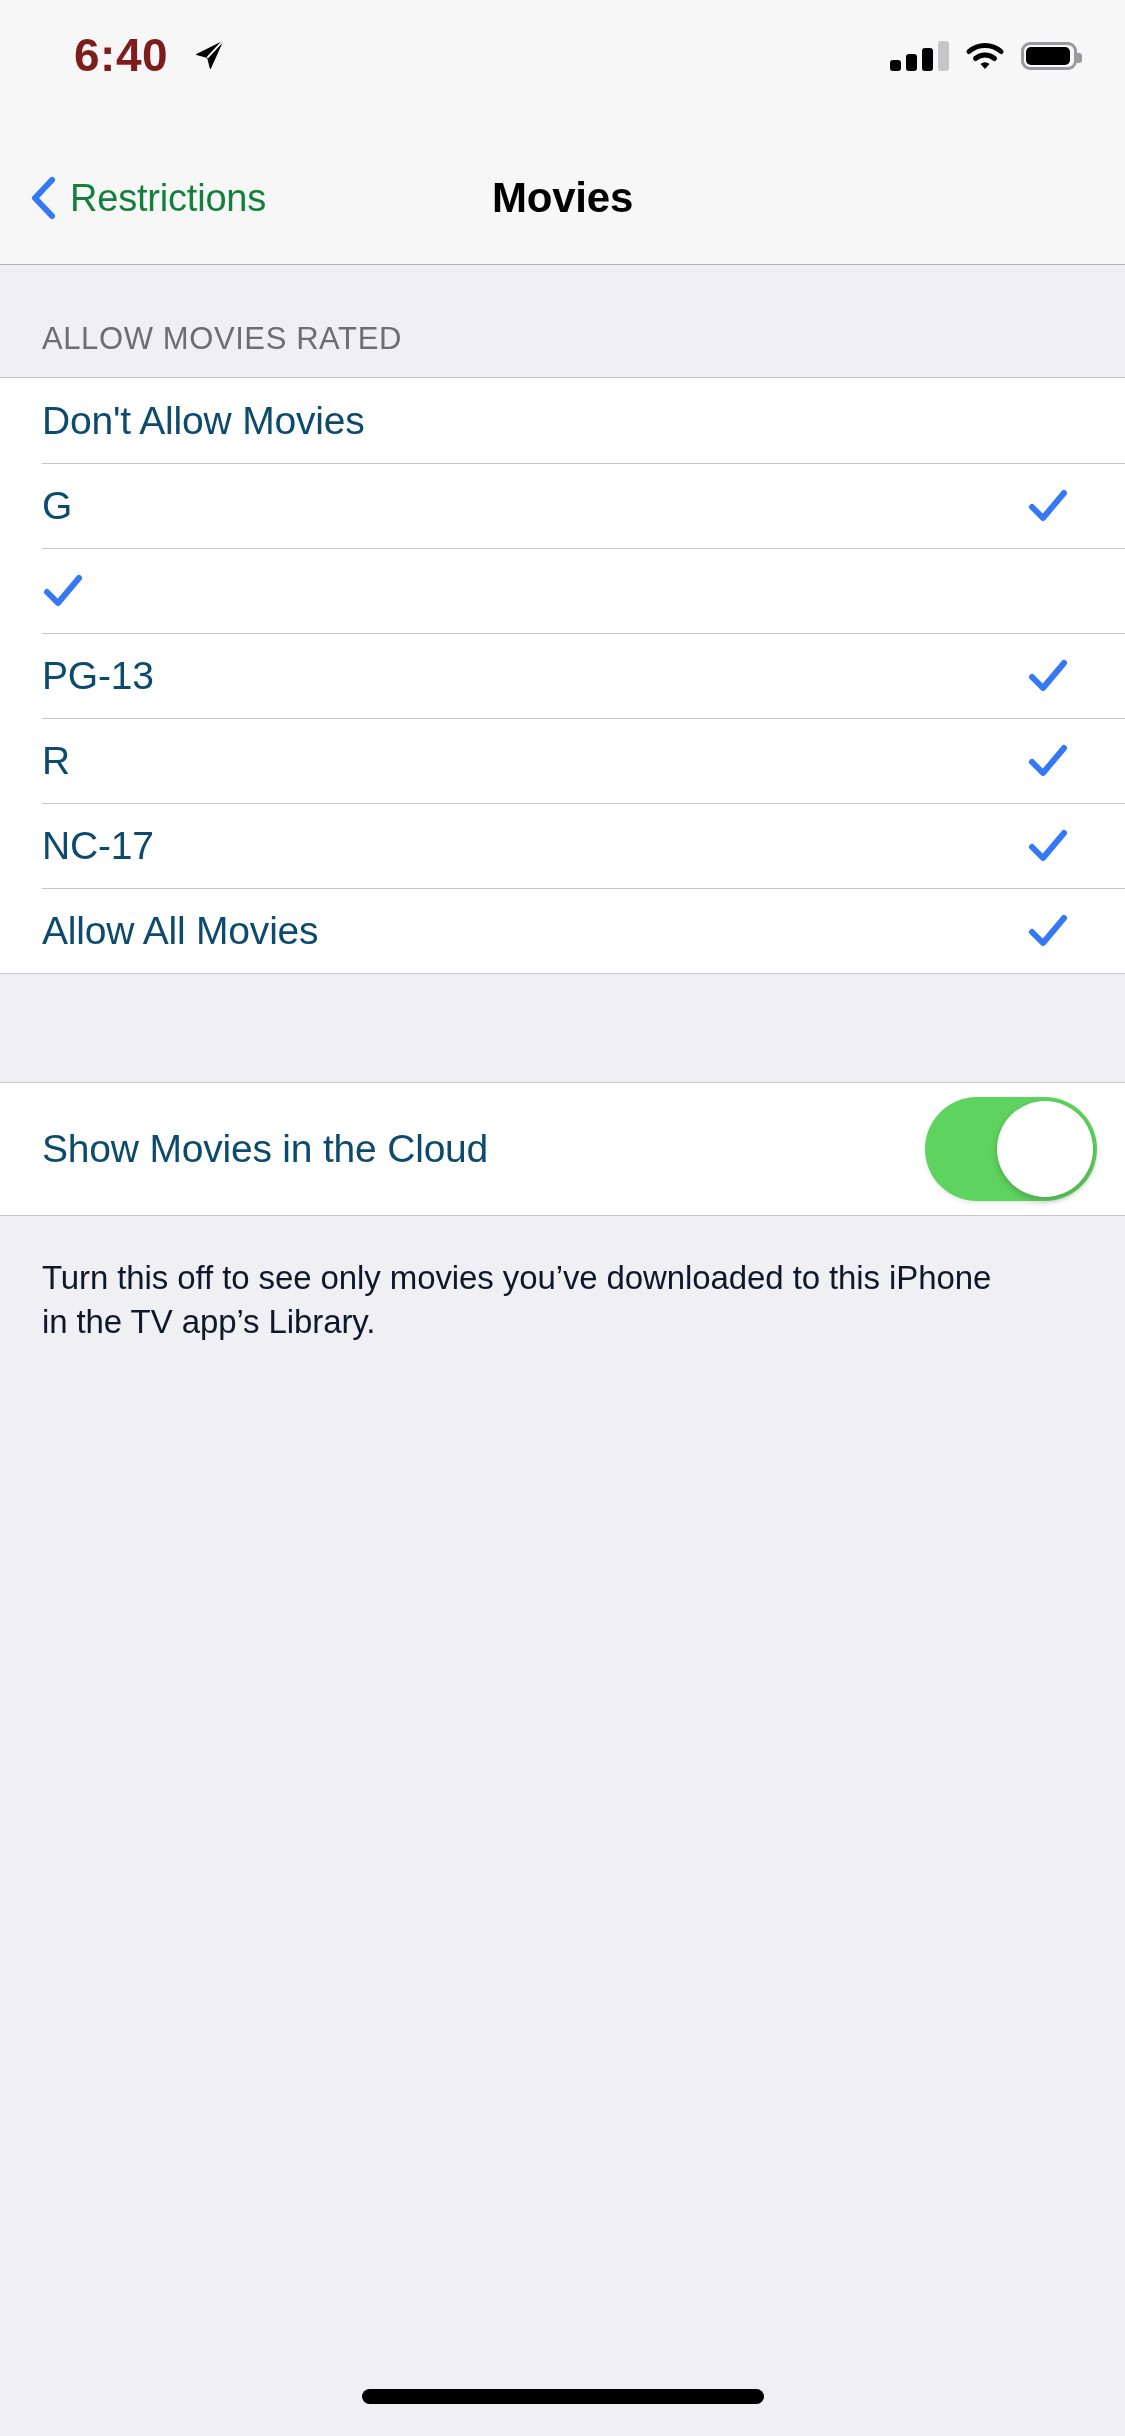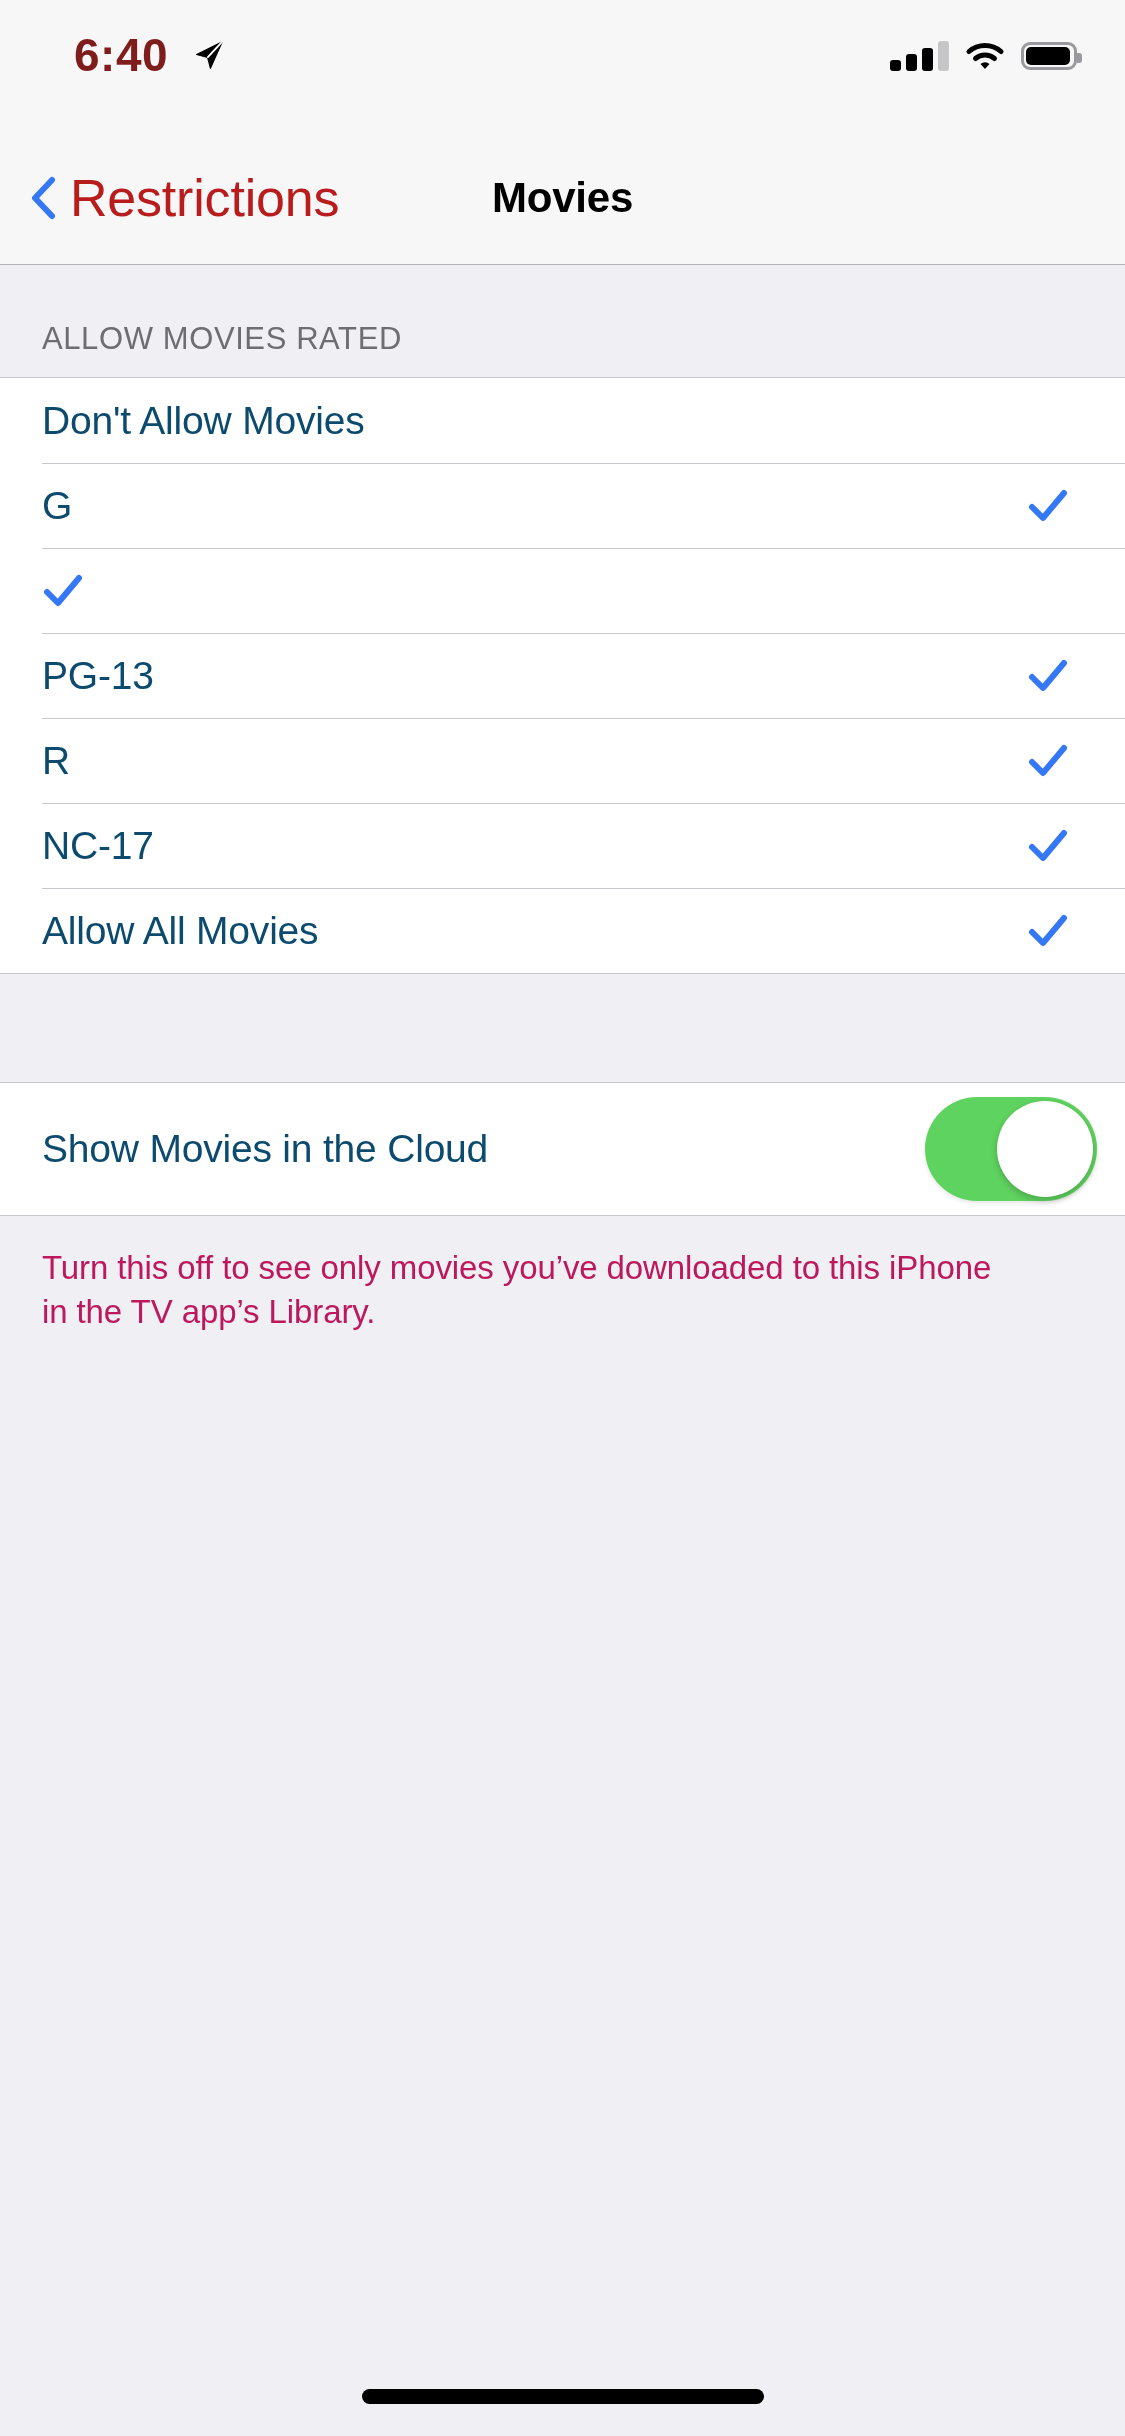--- a/index.html
+++ b/index.html
@@ -118,22 +118,22 @@
     align-items: center;
     gap: 14px;
     cursor: pointer;
   }
   .chevron-left {
     width: 26px;
     height: 44px;
     flex: 0 0 auto;
   }
   .nav-back-label {
-    font-size: 52px;
-    color: #b91c1c;
+    font-size: 38px;
+    color: #15803d;
     letter-spacing: -0.2px;
     line-height: 1;
   }
   .nav-title {
     position: absolute;
     left: 0;
     right: 0;
     top: 0;
     bottom: 1px;
     display: flex;
@@ -225,24 +225,24 @@
     top: 4px;
     left: 72px;
     width: 96px;
     height: 96px;
     border-radius: 50%;
     background: #FFFFFF;
     box-shadow: 0 3px 7px rgba(0,0,0,0.22);
   }
 
   .footer-note {
-    padding: 30px 42px 0 42px;
+    padding: 40px 42px 0 42px;
     font-size: 33px;
     line-height: 44px;
-    color: #be185d;
+    color: #0f172a;
     letter-spacing: -0.1px;
     max-width: 960px;
   }
 
   
   .home-area {
     position: absolute;
     left: 0;
     right: 0;
     bottom: 0;

